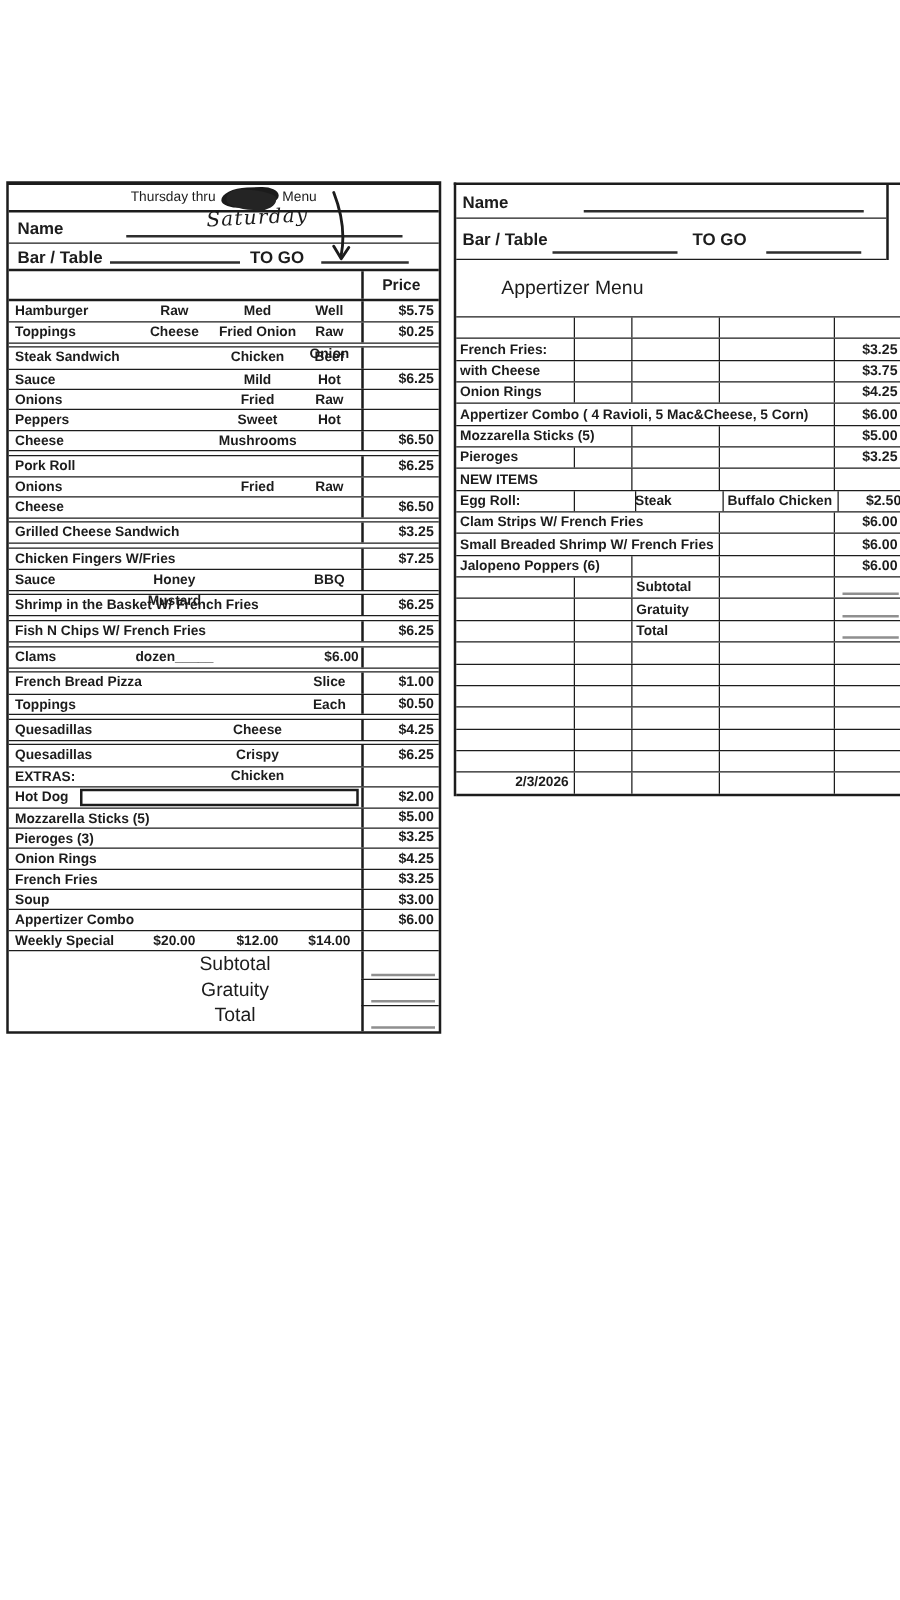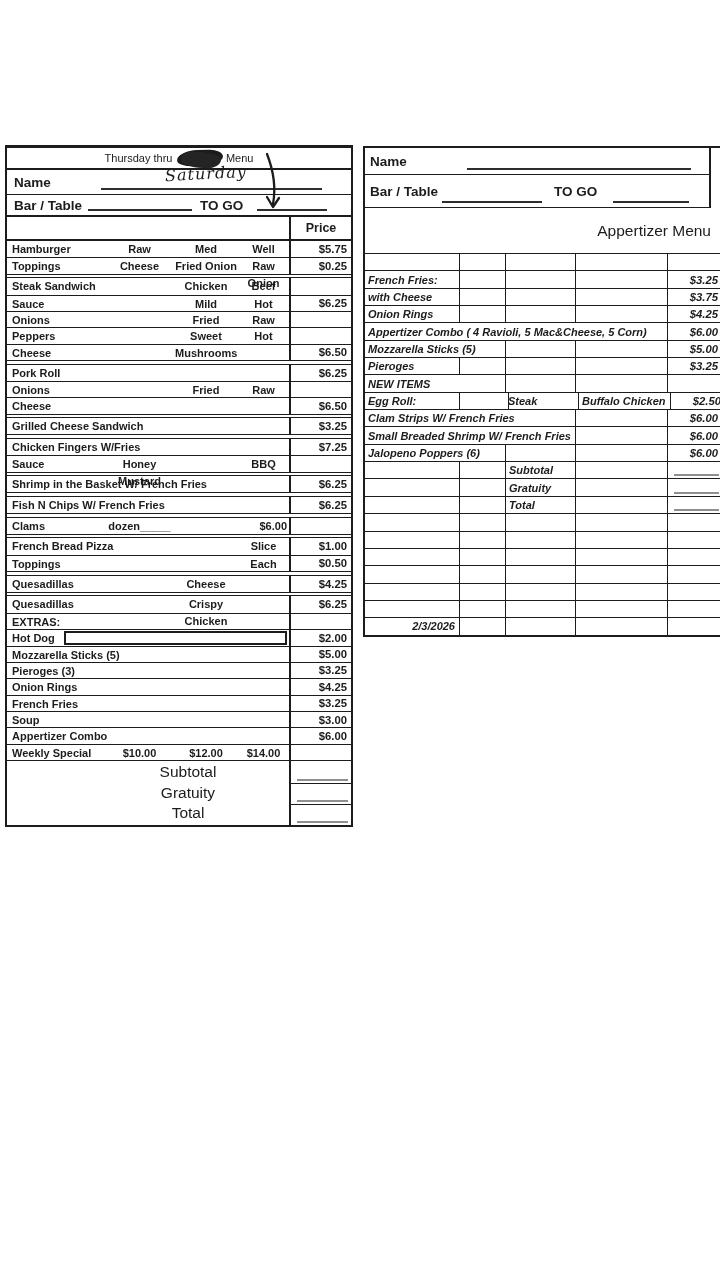--- a/index.html
+++ b/index.html
@@ -68,22 +68,22 @@
          border-top:2.5px solid var(--ink);border-left:2px solid var(--ink);}
   .rhead{width:346px;border-right:2px solid var(--ink);}
   .rname{height:27px;display:flex;align-items:center;padding-left:5px;
          border-bottom:1.8px solid var(--ink);}
   .rname .wline{flex:1;margin-left:60px;margin-right:18px;}
   .rbar{height:33px;display:flex;align-items:center;padding-left:5px;
         border-bottom:1.8px solid var(--ink);}
   .rbar .wl1{width:100px;margin-left:4px;}
   .rbar .wl2{width:76px;margin-left:16px;}
   .rbar .hlabel.togo{margin-left:12px;}
-  .rtitle{height:45px;line-height:45px;text-align:right;font-size:15.5px;width:346px;padding-left:36px;}
-  .rgrid{border-top:1.8px solid var(--ink);border-bottom:1.3px solid var(--ink);font-style:italic;}
+  .rtitle{height:45px;line-height:45px;text-align:left;font-size:15.5px;width:346px;padding-left:36px;}
+  .rgrid{border-top:1.8px solid var(--ink);border-bottom:1.3px solid var(--ink);}
   .rrow{display:flex;height:17.35px;border-bottom:1.7px solid var(--ink);
         font-weight:700;font-size:11px;}
   .rc{height:100%;display:flex;align-items:center;padding-left:3px;white-space:nowrap;
       overflow:visible;border-left:1.7px solid var(--ink);flex:none;}
   .rc:first-child{border-left:none;}
   .rc.dateCell{justify-content:flex-end;padding-right:4px;}
   .rp{width:55px;flex:none;border-left:1.7px solid var(--ink);display:flex;align-items:center;
       justify-content:flex-end;padding-right:4px;font-size:11.3px;position:relative;}
 </style>
 </head>
@@ -268,21 +268,21 @@
         <div class="lrow">
           <div class="c1">Soup</div>
           <div class="pc">$3.00</div>
         </div>
         <div class="lrow">
           <div class="c1">Appertizer Combo</div>
           <div class="pc">$6.00</div>
         </div>
         <div class="lrow">
           <div class="c1">Weekly Special</div>
-          <div class="c2">$10.00</div>
+          <div class="c2">$20.00</div>
           <div class="c3">$12.00</div>
           <div class="c4">$14.00</div>
           <div class="pc"></div>
         </div>
       </div>
     </div>
   <div class="ltot" id="ltot">
       <div class="tline" style="top: 1px;">Subtotal</div>
       <div class="tp" style="top: 0px; position: absolute;">
         <span class="up"></span>

